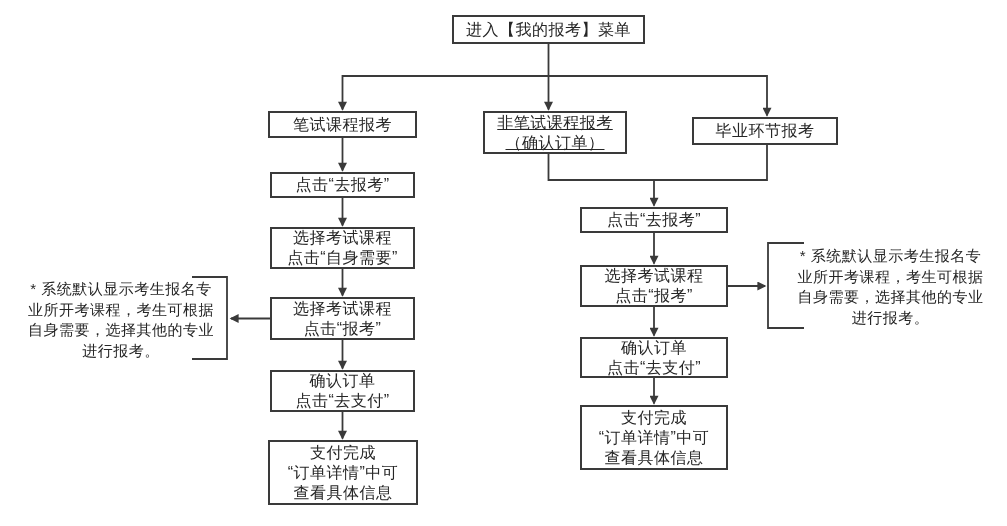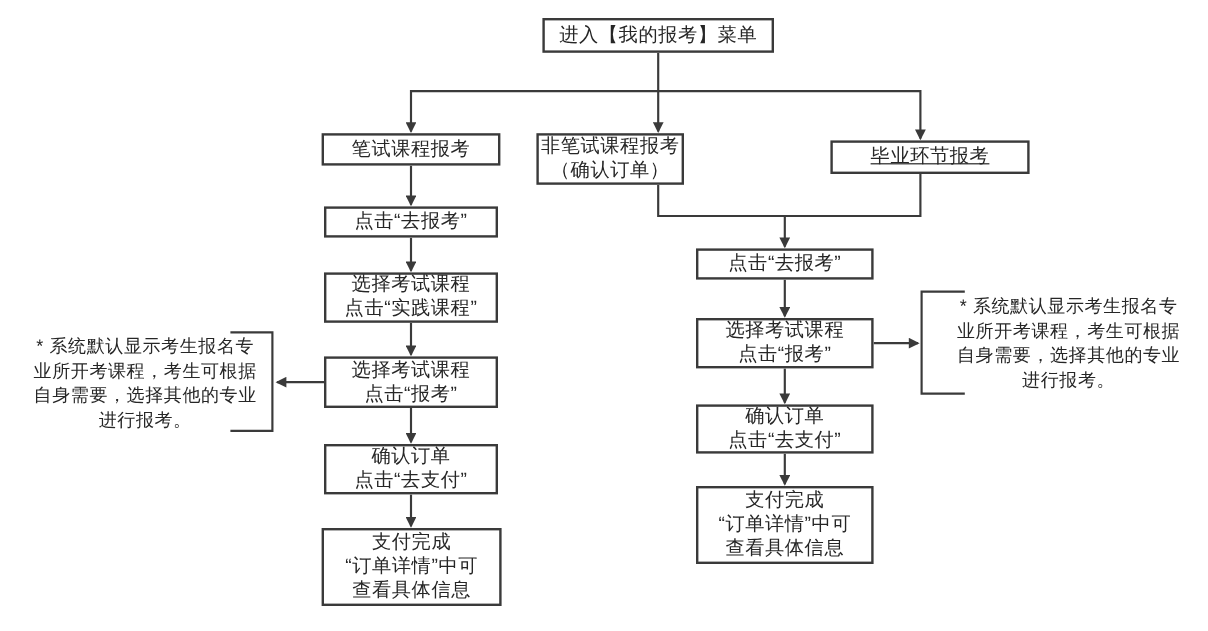--- a/index.html
+++ b/index.html
@@ -81,36 +81,36 @@
   </svg>
 
   <div class="node" style="left:452px; top:15px; width:193px; height:29px;">
     <div>进入【我的报考】菜单</div>
   </div>
 
   <div class="node" style="left:268px; top:111px; width:149px; height:27px;">
     <div>笔试课程报考</div>
   </div>
 
-  <div class="node" style="left:447px; top:111px; width:123px; height:43px;">
+  <div class="node" style="left:483px; top:111px; width:144px; height:43px;text-decoration:underline;">
     <div>非笔试课程报考</div>
     <div>（确认订单）</div>
   </div>
 
-  <div class="node" style="left:692px; top:117px; width:166px; height:28px;text-decoration:underline;">
+  <div class="node" style="left:692px; top:117px; width:146px; height:28px;">
     <div>毕业环节报考</div>
   </div>
 
   <div class="node" style="left:270px; top:172px; width:145px; height:26px;">
     <div>点击“去报考”</div>
   </div>
 
   <div class="node" style="left:270px; top:227px; width:145px; height:42px;">
     <div>选择考试课程</div>
-    <div>点击“实践课程”</div>
+    <div>点击“自身需要”</div>
   </div>
 
   <div class="node" style="left:270px; top:297px; width:145px; height:43px;">
     <div>选择考试课程</div>
     <div>点击“报考”</div>
   </div>
 
   <div class="node" style="left:270px; top:370px; width:145px; height:42px;">
     <div>确认订单</div>
     <div>点击“去支付”</div>

